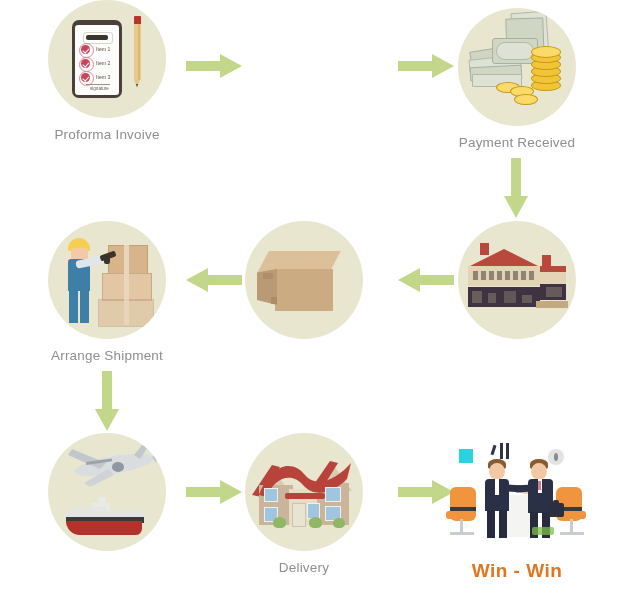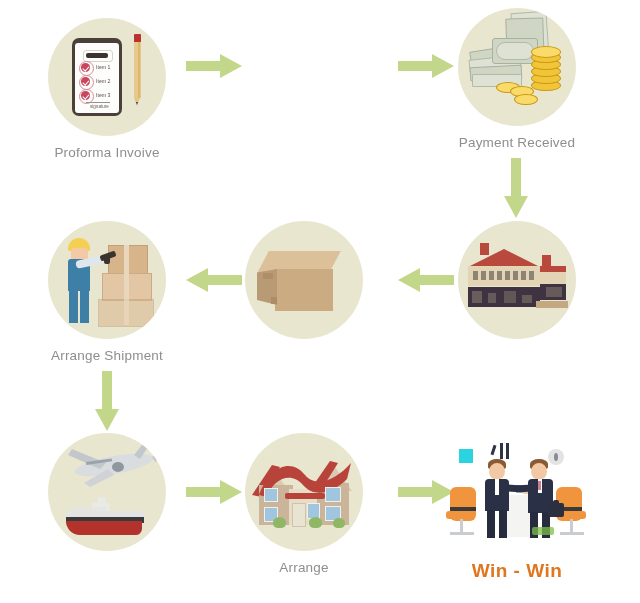--- a/index.html
+++ b/index.html
@@ -139,21 +139,21 @@
   .ww-cyan{position:absolute;background:#29d3e0;}
   .ww-bar{position:absolute;background:#2e3345;}
   .ww-circ{position:absolute;border-radius:50%;background:#e3e3e3;}
   .ww-plant{position:absolute;background:#7fc04a;}
 </style>
 </head>
 <body>
 
 <div class="canvas">
 
-  <div class="node" style="left:34px;top:18px;">
+  <div class="node" style="left:34px;top:0;">
     <div class="circle">
 
       <div class="clip-body">
         <div class="clip-paper"></div>
         <div class="clip-clamp-out"></div>
         <div class="clip-clampb"></div>
 
         <div class="chk-ring" style="left:7px;top:23px;"></div>
         <div class="chk" style="left:9px;top:25px;"></div>
         <span class="item-txt" style="left:24px;top:25.5px;">Item 1</span>
@@ -379,21 +379,21 @@
         <div class="h-win" style="left:80px;top:73px;width:14px;height:13px;"></div>
         <div class="h-win" style="left:62px;top:70px;width:11px;height:14px;"></div>
 
         <div class="h-door" style="left:47px;top:70px;width:12px;height:22px;"></div>
 
         <div class="h-bush" style="left:28px;top:84px;width:13px;height:11px;"></div>
         <div class="h-bush" style="left:64px;top:84px;width:13px;height:11px;"></div>
         <div class="h-bush" style="left:88px;top:85px;width:12px;height:10px;"></div>
       </div>
     </div>
-    <div class="node-label">Arrange</div>
+    <div class="node-label">Delivery</div>
   </div>
 
   <div class="arrow" style="left:398px;top:479px;">
     <svg width="56" height="26" viewBox="0 0 56 26">
       <path d="M0,8 L34,8 L34,1 L56,13 L34,25 L34,18 L0,18 Z" fill="#c3d78a"></path>
     </svg>
   </div>
 
   <div class="node" style="left:444px;top:433px;">
     <div style="position:relative;width:146px;height:118px;">

